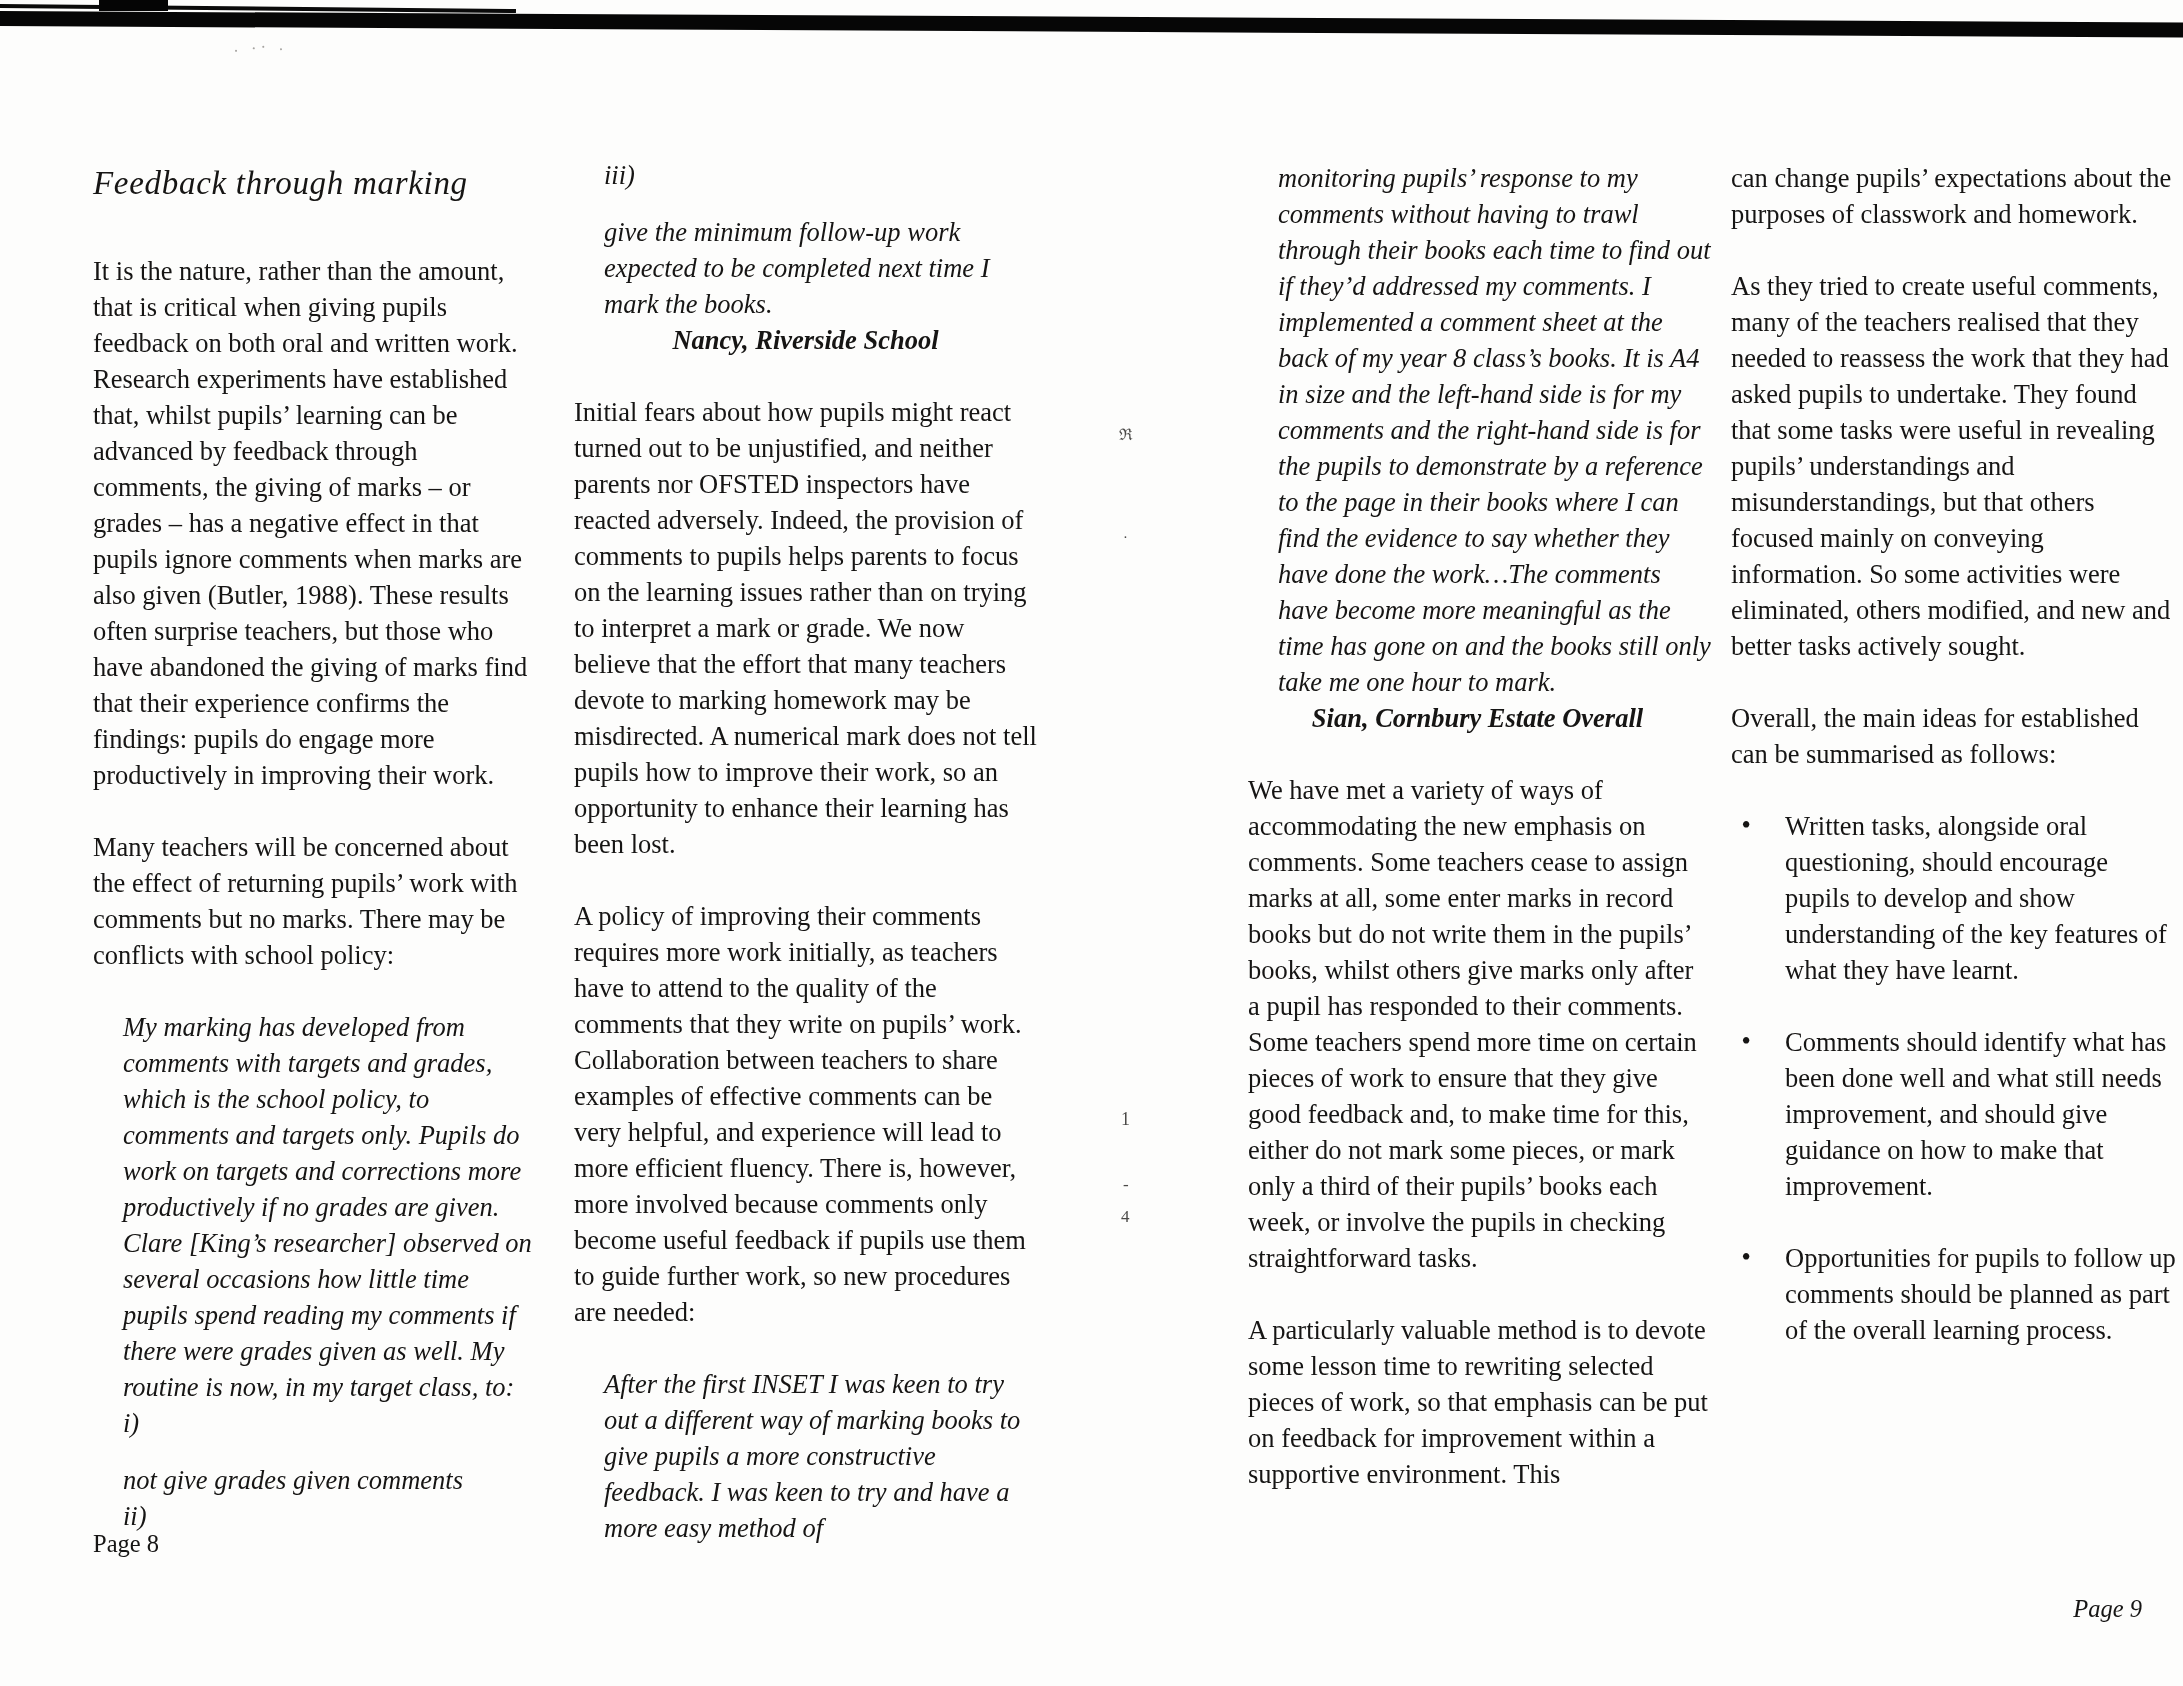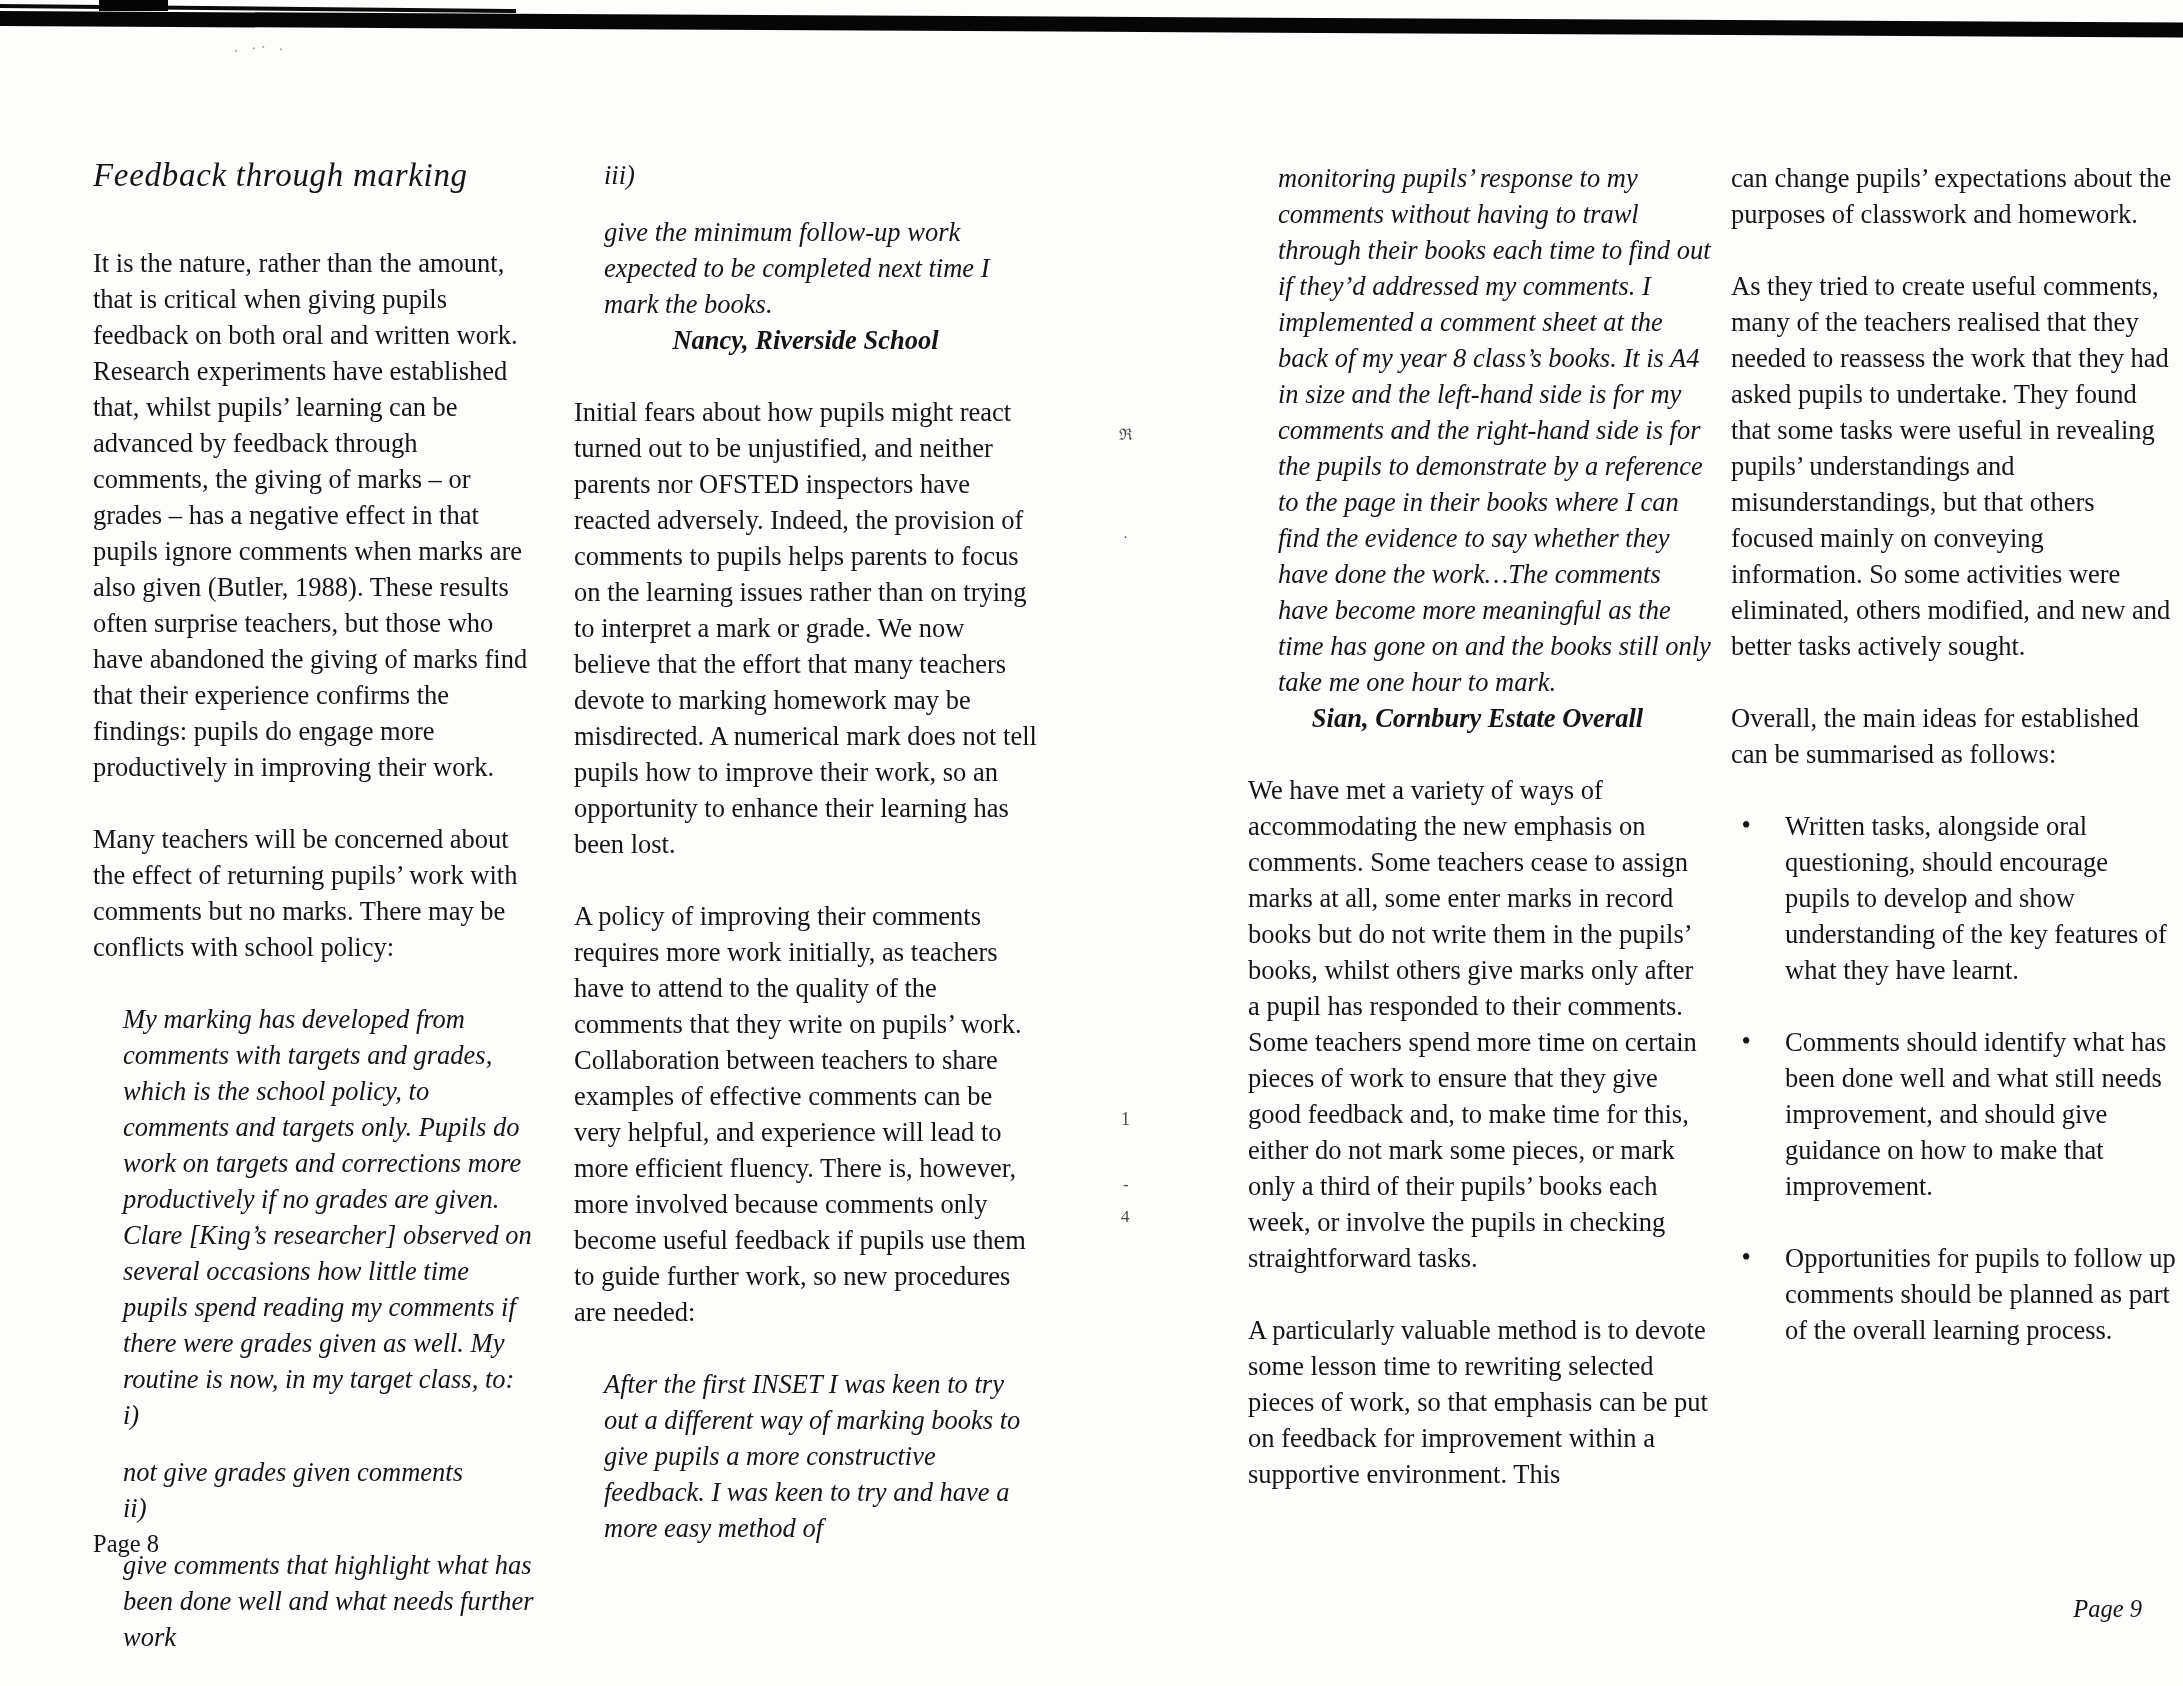--- a/index.html
+++ b/index.html
@@ -71,21 +71,21 @@
   .col1 { left: 93px;  top: 149px; width: 445px; }
   .col2 { left: 574px;  top: 157px; width: 467px; }
   .col3 { left: 1248px; top: 160px; width: 463px; }
   .col4 { left: 1731px; top: 160px; width: 445px; }
 
   .title {
     font-size: 33px;
     font-style: italic;
     font-weight: normal;
     letter-spacing: 0.7px;
-    margin: 8px 0 52px 0;
+    margin: 16px 0 52px 0;
   }
 
   .block { margin: 36px 0 0 0; flex-direction: column; }
   .block.first { margin-top: 0; }
   .block.tight { margin-top: 0; }
 
   .para { }
 
   .quote {
     font-style: italic;
@@ -143,21 +143,20 @@
     <h1 class="title">Feedback through marking</h1>
     <p class="block first para">It is the nature, rather than the amount, that is critical when giving pupils feedback on both oral and written work. Research experiments have established that, whilst pupils’ learning can be advanced by feedback through comments, the giving of marks – or grades – has a negative effect in that pupils ignore comments when marks are also given (Butler, 1988). These results often surprise teachers, but those who have abandoned the giving of marks find that their experience confirms the findings: pupils do engage more productively in improving their work.</p>
     <p class="block para">Many teachers will be concerned about the effect of returning pupils’ work with comments but no marks. There may be conflicts with school policy:</p>
     <p class="block quote">My marking has developed from comments with targets and grades, which is the school policy, to comments and targets only. Pupils do work on targets and corrections more productively if no grades are given. Clare [King’s researcher] observed on several occasions how little time pupils spend reading my comments if there were grades given as well. My routine is now, in my target class, to:</p>
     <div class="block tight qitem">
       <span class="qmark">i)</span>
       <span class="qtext">not give grades given comments</span>
     </div>
     <div class="block tight qitem">
       <span class="qmark">ii)</span>
-      <span class="qtext">give comments that highlight what has been done well and what needs further work</span>
     </div>
   </section>
 
   <section class="col col2">
     <div class="block first qitem">
       <span class="qmark">iii)</span>
       <span class="qtext">give the minimum follow-up work expected to be completed next time I mark the books.</span>
     </div>
     <p class="block tight attribution">Nancy, Riverside School</p>
     <p class="block para">Initial fears about how pupils might react turned out to be unjustified, and neither parents nor OFSTED inspectors have reacted adversely. Indeed, the provision of comments to pupils helps parents to focus on the learning issues rather than on trying to interpret a mark or grade. We now believe that the effort that many teachers devote to marking homework may be misdirected. A numerical mark does not tell pupils how to improve their work, so an opportunity to enhance their learning has been lost.</p>

